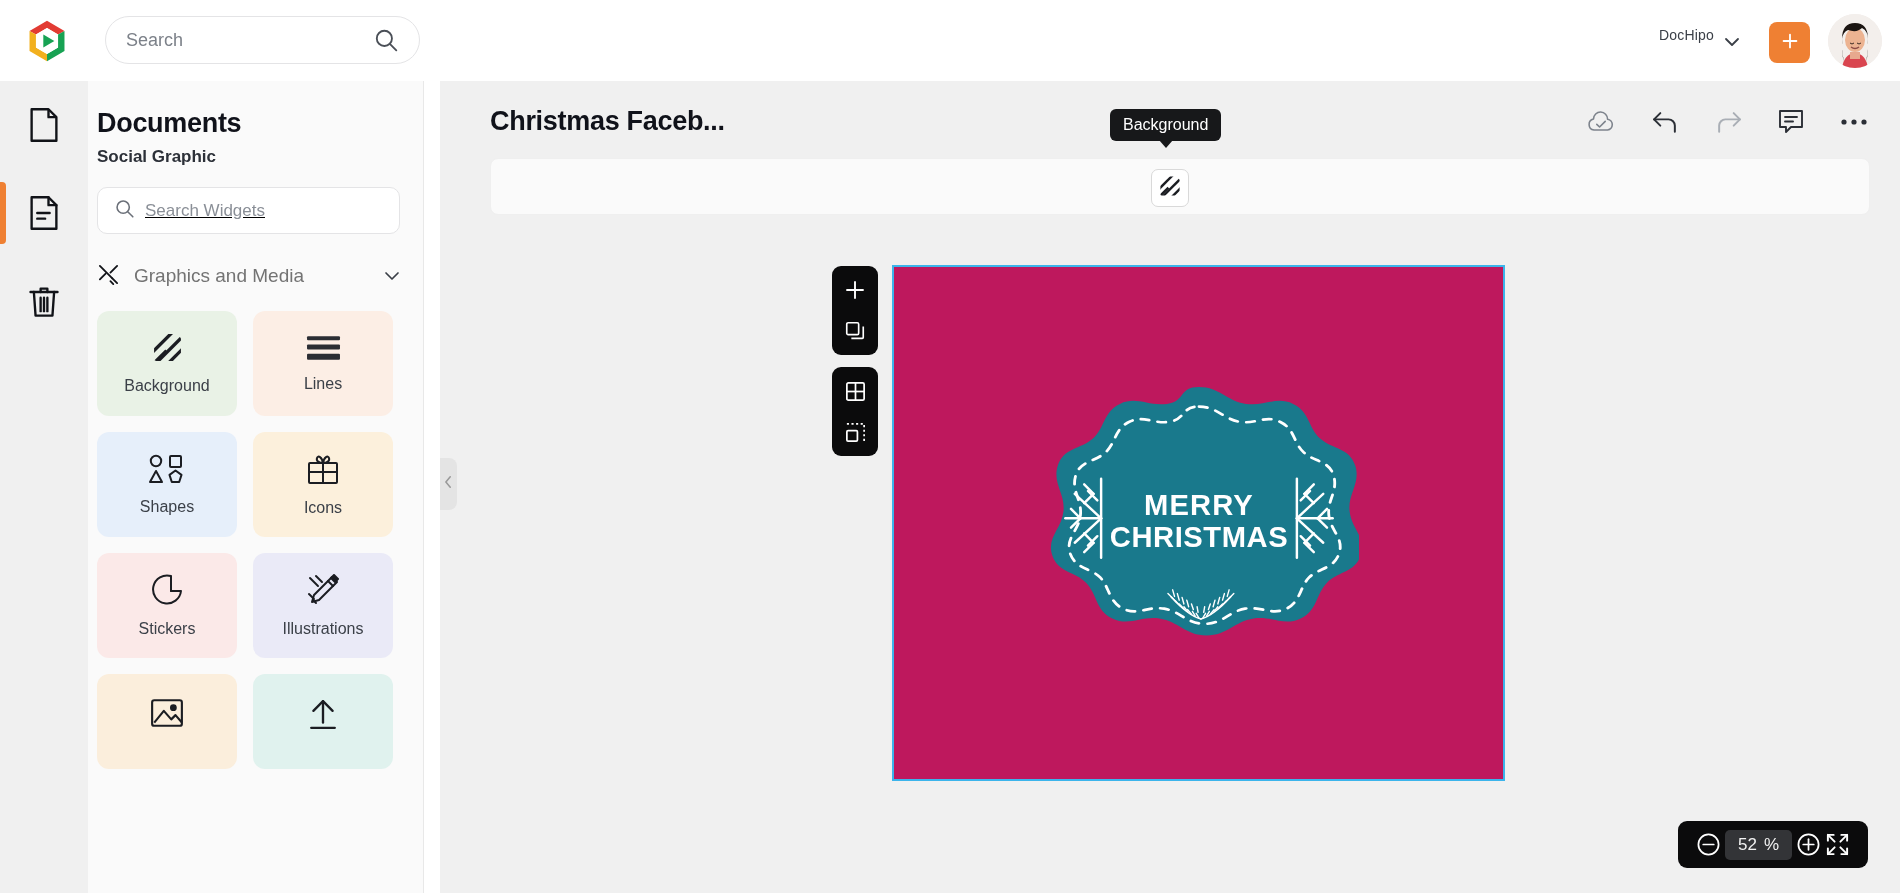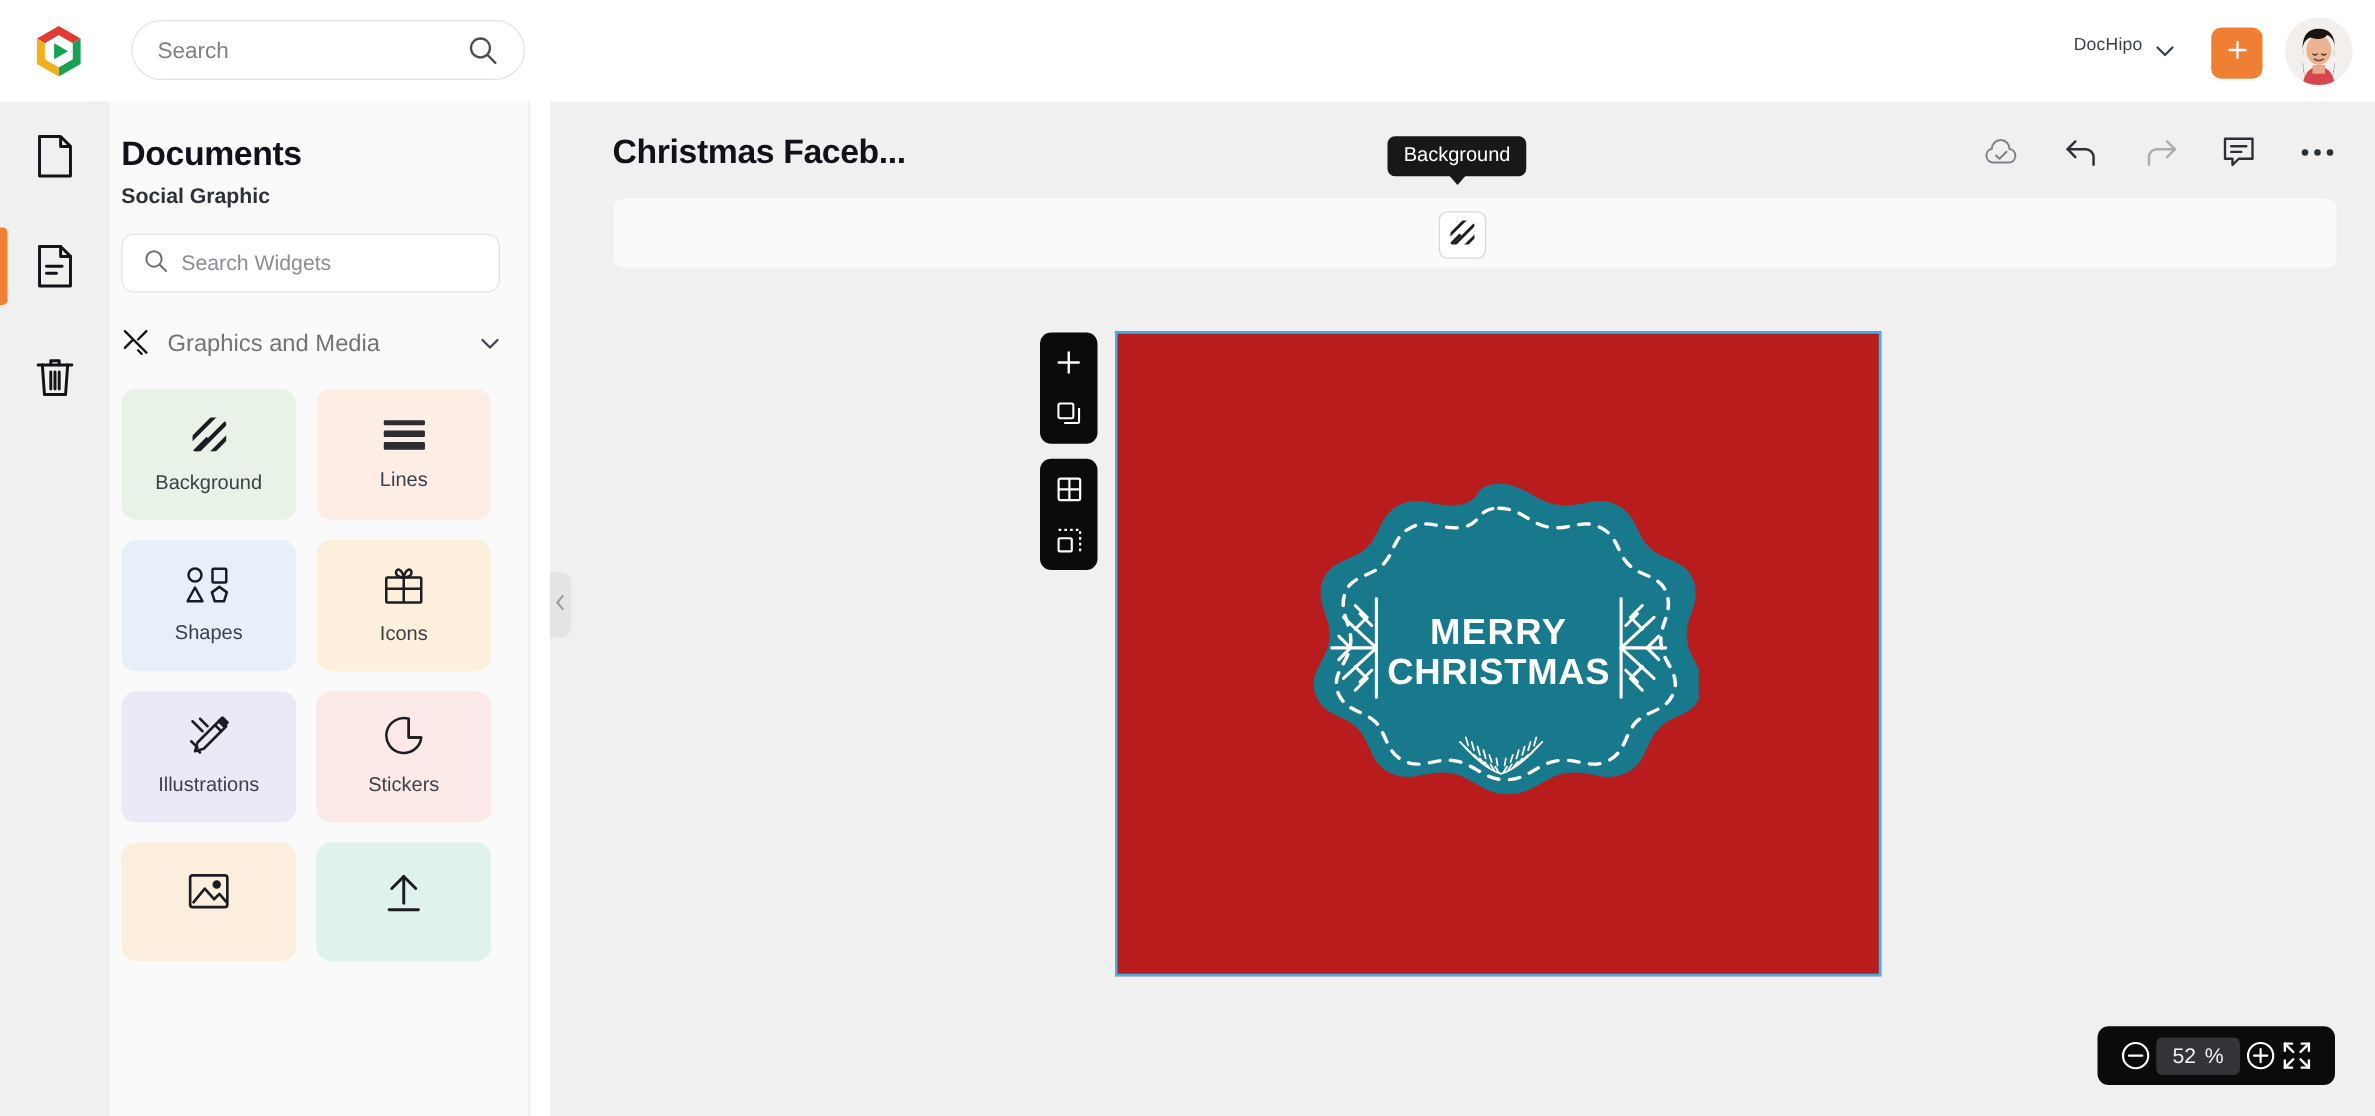--- a/index.html
+++ b/index.html
@@ -66,21 +66,21 @@
   
   .panel {
     position: absolute; left: 72px; top: 81px; width: 352px; height: 812px;
     background: #fafafa; border-right: 1px solid #e8e8e8; z-index: 25;
   }
   .panel-title { margin: 27px 0 0 25px; font-size: 27px; font-weight: bold; color: #10121a; letter-spacing: -.3px; }
   .panel-sub { margin: 8px 0 0 25px; font-size: 17px; font-weight: bold; color: #2c3038; }
   .widget-search {
     margin: 20px 0 0 25px; width: 303px; height: 47px;
     border: 1px solid #e4e4e6; border-radius: 10px; background: #fff;
-    display: flex; align-items: center; padding: 0 16px;
+    display: flex; align-items: center; padding: 0 16px; text-decoration: underline;
   }
   .widget-search input {
     border: none; outline: none; flex: 1; height: 100%;
     font-size: 17px; color: #5b6068; background: transparent; margin-left: 10px;
     font-family: "Liberation Sans", sans-serif;
   }
   .widget-search input::placeholder { color: #8a8f97; }
 
   .section-head {
     margin: 27px 0 0 25px; width: 303px; height: 30px;
@@ -140,21 +140,21 @@
   .tool-group {
     width: 46px; background: #0b0b0c; border-radius: 9px;
     display: flex; flex-direction: column; align-items: center;
     padding: 9px 0; gap: 11px;
   }
   .tool-btn { width: 30px; height: 30px; display: flex; align-items: center; justify-content: center; cursor: pointer; }
 
   
   .page {
     position: absolute; left: 452px; top: 184px; width: 613px; height: 516px;
-    background: #b91c1c; border: 2px solid #3cb4eb;
+    background: #be185d; border: 2px solid #3cb4eb;
   }
   .badge-wrap {
     position: absolute; left: 50%; top: 50%; transform: translate(-50%,-50%);
     width: 320px; height: 320px;
   }
 
   
   .zoomctl {
     position: absolute; right: 32px; bottom: 25px; height: 47px;
     background: #0b0b0c; border-radius: 9px;
@@ -345,43 +345,43 @@
             <rect x="3" y="10" width="28" height="20" rx="1"></rect>
             <line x1="17" y1="10" x2="17" y2="30"></line>
             <line x1="3" y1="19" x2="31" y2="19"></line>
             <path d="M17 10 C13 10 10 8 11 5 C12 2 16 4 17 10 Z"></path>
             <path d="M17 10 C21 10 24 8 23 5 C22 2 18 4 17 10 Z"></path>
           </svg>
         </span>
         <span class="c-label">Icons</span>
       </div>
 
+      <div class="card" style="background:#fbe9e8">
+        <span>
+          <svg viewBox="0 0 32 32" width="32" height="32" fill="none" stroke="#1b1d22" stroke-width="2" stroke-linejoin="round">
+            <path d="M20 2 A14 14 0 1 0 30 17 L20 17 Z"></path>
+            <path d="M20 2 L20 17 L30 17"></path>
+          </svg>
+        </span>
+        <span class="c-label">Stickers</span>
+      </div>
+
       <div class="card" style="background:#eaeaf7">
         <span>
           <svg viewBox="0 0 34 32" width="34" height="32" fill="none" stroke="#1b1d22" stroke-width="2" stroke-linecap="round" stroke-linejoin="round">
             <path d="M26 3 l5 5 -18 18 -7 2 2 -7 Z"></path>
             <path d="M22 7 l5 5"></path>
             <path d="M4 4 l8 8"></path>
               <path d="M10 2 l6 6"></path>
             <path d="M3 20 l5 5"></path>
               <path d="M7 26 l3 3"></path>
             <path d="M28 1 l4 4 -3 3 -4 -4 Z" fill="#1b1d22"></path>
           </svg>
         </span>
         <span class="c-label">Illustrations</span>
-      </div>
-
-      <div class="card" style="background:#fbe9e8">
-        <span>
-          <svg viewBox="0 0 32 32" width="32" height="32" fill="none" stroke="#1b1d22" stroke-width="2" stroke-linejoin="round">
-            <path d="M20 2 A14 14 0 1 0 30 17 L20 17 Z"></path>
-            <path d="M20 2 L20 17 L30 17"></path>
-          </svg>
-        </span>
-        <span class="c-label">Stickers</span>
       </div>
 
       <div class="card" style="background:#fbeedc;height:95px;align-items:center;justify-content:flex-start;padding-top:24px">
         <span>
           <svg viewBox="0 0 32 28" width="34" height="30" fill="none" stroke="#1b1d22" stroke-width="2" stroke-linejoin="round">
             <rect x="2" y="2" width="28" height="24" rx="2"></rect>
             <circle cx="22" cy="9" r="2.2" fill="#1b1d22"></circle>
             <path d="M4 23 l9 -11 7 8 4 -4 6 7"></path>
           </svg>
         </span>

